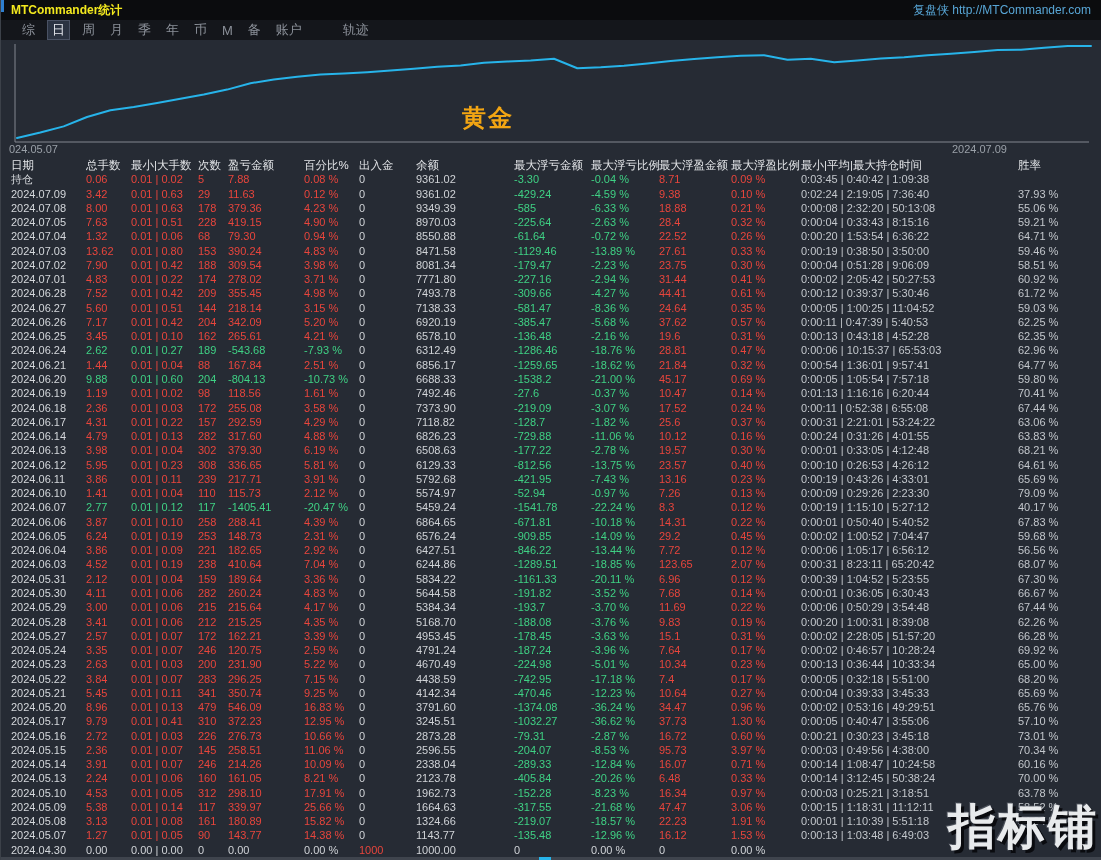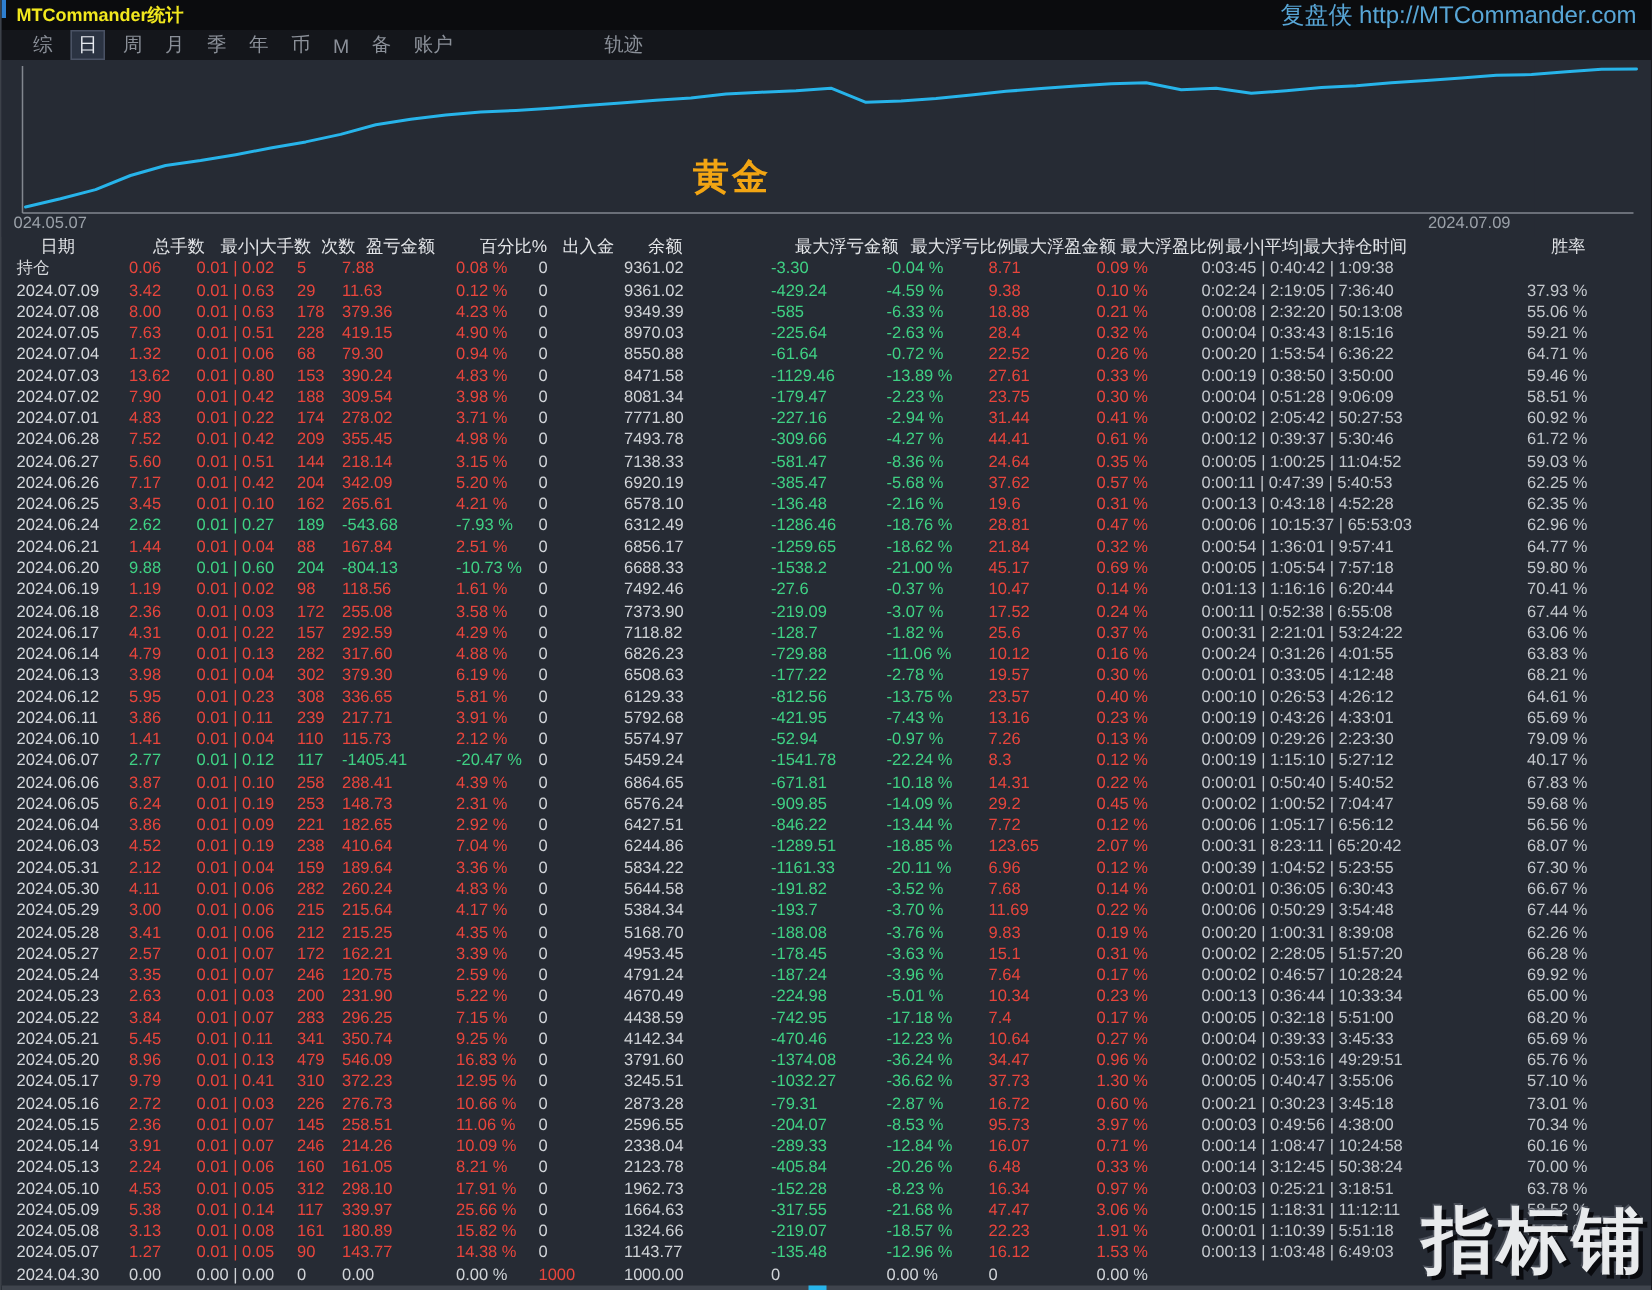--- a/index.html
+++ b/index.html
@@ -7,45 +7,45 @@
     position:relative; width:1101px; height:860px; overflow:hidden;
     background:#262b34; font-family:"Liberation Sans","DejaVu Sans",sans-serif;
     border-left:1px solid #3c4149; box-sizing:border-box;
   }
   
   .titlebar{
     position:absolute; left:0; top:0; right:0; height:20px; background:#0b0c0e;
     display:flex; justify-content:space-between; align-items:center; padding:0 10px;
   }
   .titlebar .title{color:#f2e81e; font-size:12px; font-weight:bold;}
-  .titlebar .brand{color:#58a6d6; font-size:16px;}
+  .titlebar .brand{color:#58a6d6; font-size:12px;}
   .corner-nub{position:absolute; left:0; top:0; width:3px; height:12px; background:#2e7fd0;}
   
   .menubar{
     position:absolute; left:0; top:20px; right:0; height:20px; background:#14161b;
     display:flex; align-items:center; padding-left:18px; gap:9px;
   }
   .mi{color:#8b9099; font-size:13px; padding:1px 3px; cursor:default; white-space:nowrap;}
   .mi.active{background:#2b3342; color:#e6e9ef; border:1px solid #4a5264; padding:0 4px;}
-  .mi.trail{margin-left:86px;}
+  .mi.trail{margin-left:26px;}
   
   .chart{position:absolute; left:0; top:40px; width:1022px; height:118px; background:#262b34;}
   .chart svg{position:absolute; left:0; top:0;}
   .chart-title{position:absolute; left:461px; top:62px; font-size:24px; font-weight:bold; letter-spacing:2px;}
   .x-label{position:absolute; top:103px; font-size:11px; color:#9aa0a8;}
   .x-label.left{left:8px;}
   .x-label.right{right:16px;}
   
   .stats{position:absolute; left:0; top:158px; right:0;}
   .t-row{
     display:grid;
     grid-template-columns:75px 45px 67px 30px 76px 55px 57px 98px 77px 68px 72px 70px 217px 76px;
     height:14.28px; line-height:14.3px; font-size:11px; padding-left:10px; white-space:nowrap;
   }
-  .t-row.header{color:#e3e5e8; font-size:11.5px;margin-left:16px;}
+  .t-row.header{color:#e3e5e8; font-size:11.5px;}
   .t-row.total{background:#05070a; border-top:1px solid #3a3f48; box-sizing:content-box;}
   .c-date{color:#d4d7db;}
   .c-red{color:#e8453c;}
   .c-green{color:#3fd184;}
   .c-white{color:#d0d3d7;}
   .c-grey{color:#c3c7cc;}
   
   .bottom-strip{position:absolute; left:0; bottom:0; right:0; height:3px; background:#3f444d;}
   .bottom-strip-accent{position:absolute; left:538px; bottom:0; width:12px; height:3px; background:#27b4ea;}
   

